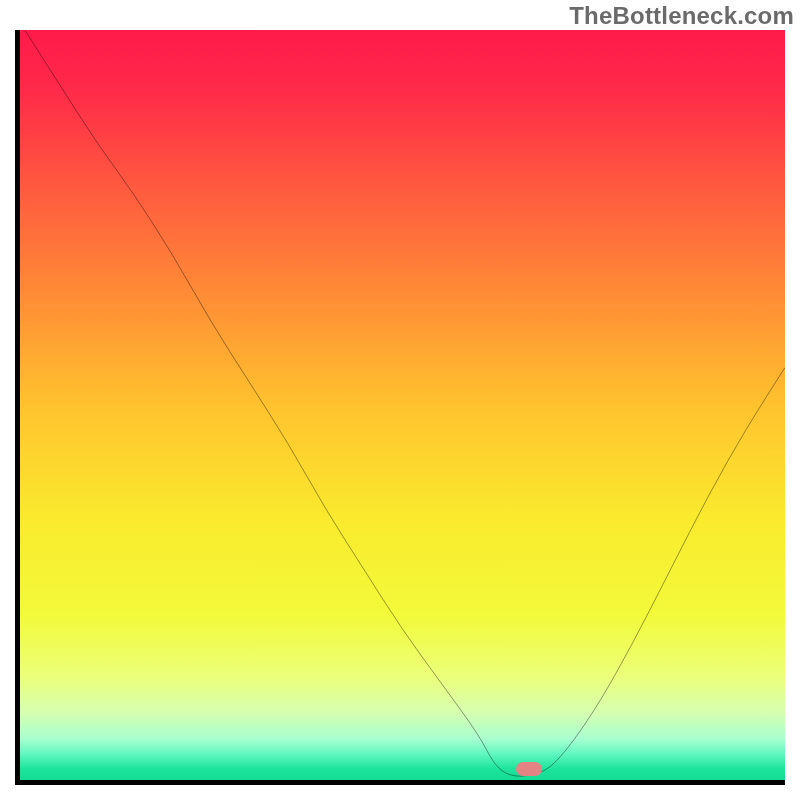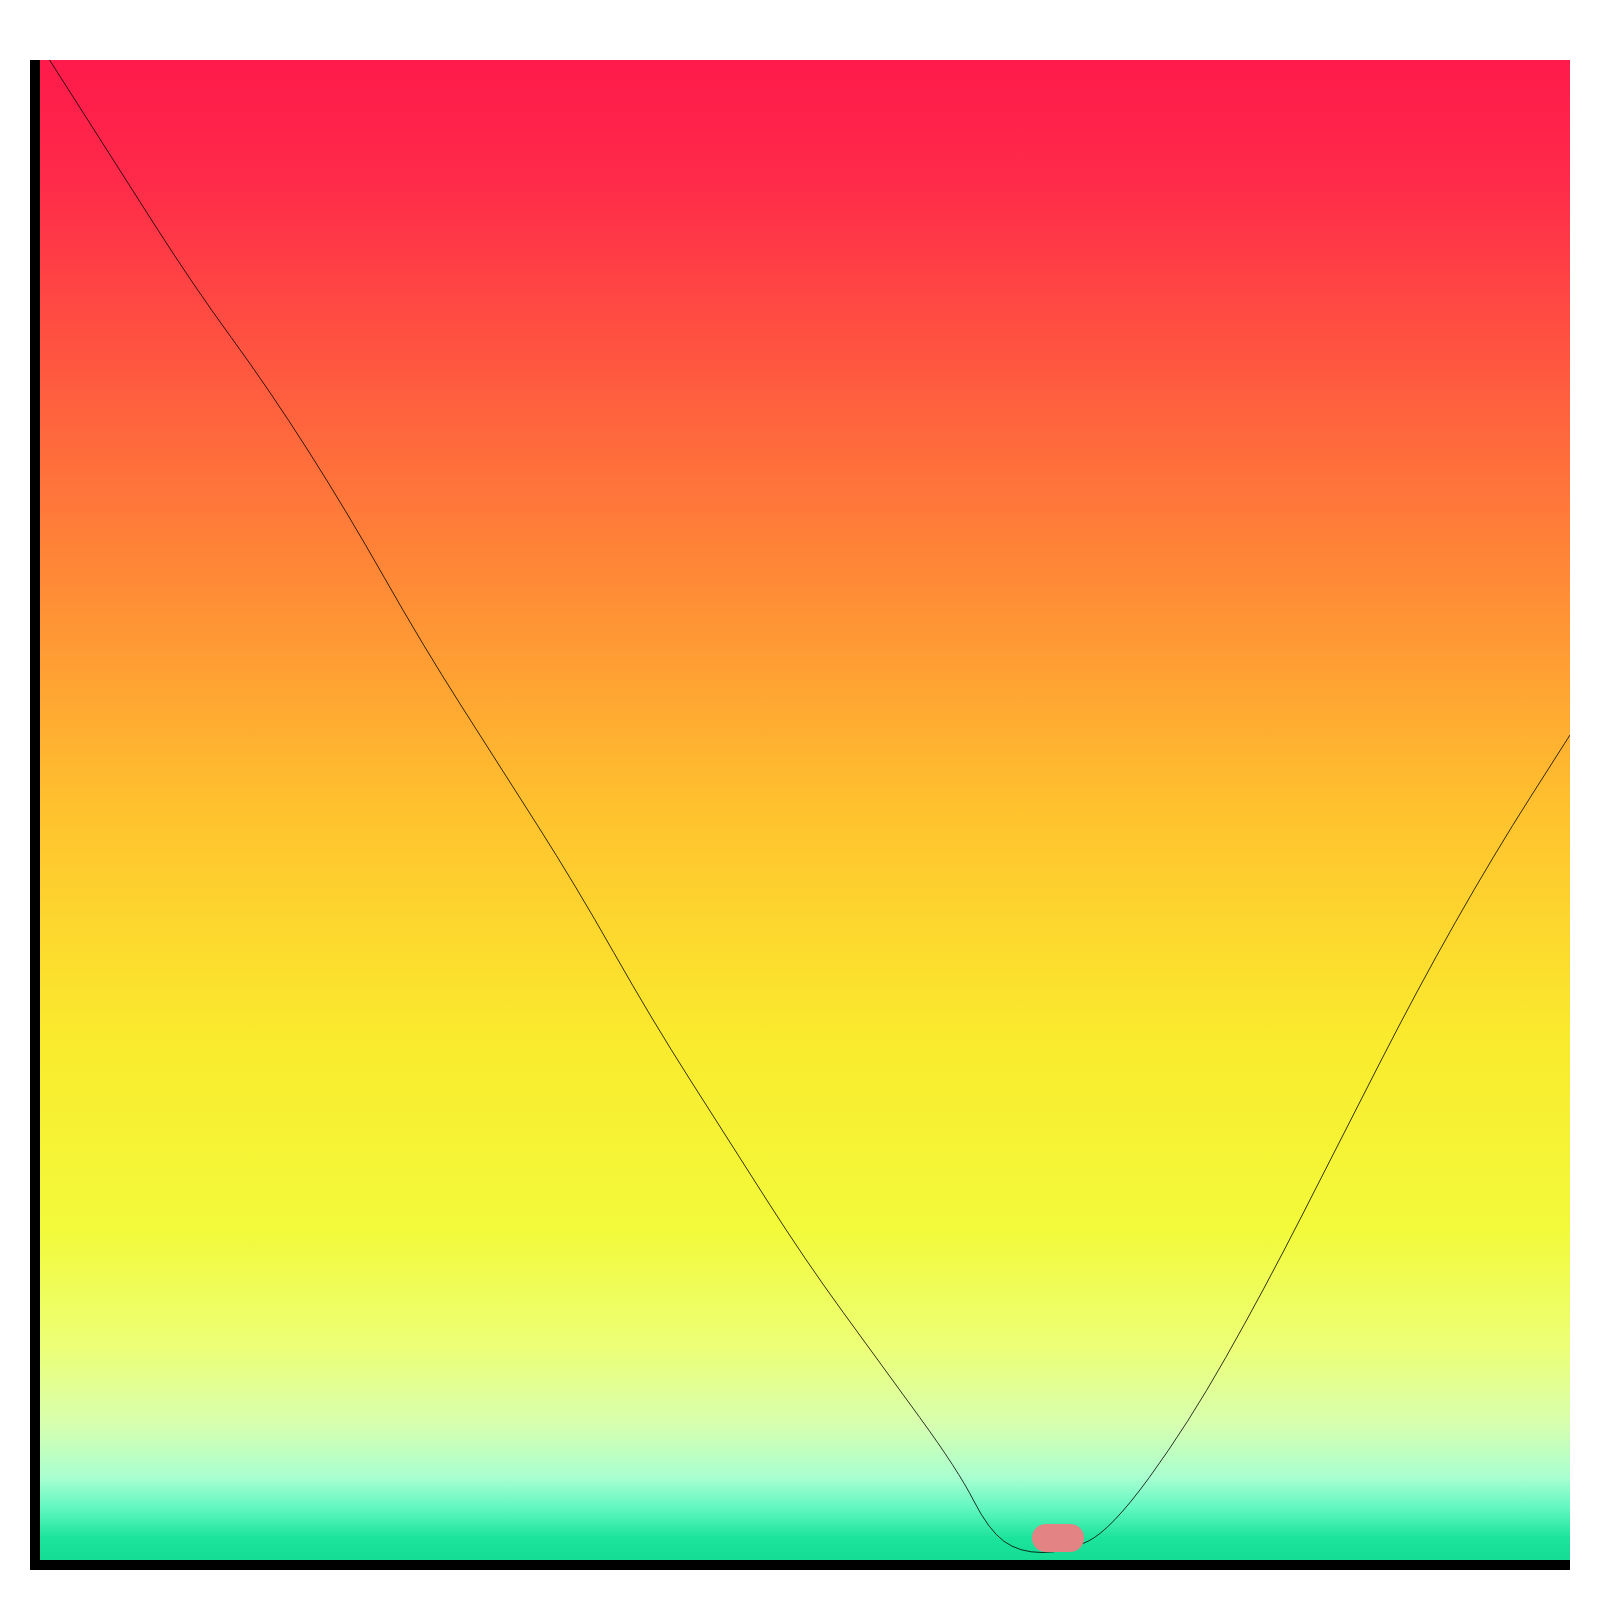--- a/index.html
+++ b/index.html
@@ -59,20 +59,21 @@
     background: #e38383;
     border-radius: 7px;
     z-index: 4;
     transform: translate(-50%, -50%);
   }
 </style>
 </head>
 <body>
 
 <div class="chart-container">
+  <div class="watermark">TheBottleneck.com</div>
 
   <div class="plot-area">
     <svg class="gradient-bg" viewBox="0 0 100 100" preserveAspectRatio="none">
       <defs>
         <linearGradient id="bg-grad" x1="0" y1="0" x2="0" y2="1">
             <stop offset="0%" stop-color="#ff1a4b"></stop>
             <stop offset="8%" stop-color="#ff2a49"></stop>
             <stop offset="20%" stop-color="#ff5640"></stop>
             <stop offset="35%" stop-color="#ff8b36"></stop>
             <stop offset="50%" stop-color="#ffc22e"></stop>

